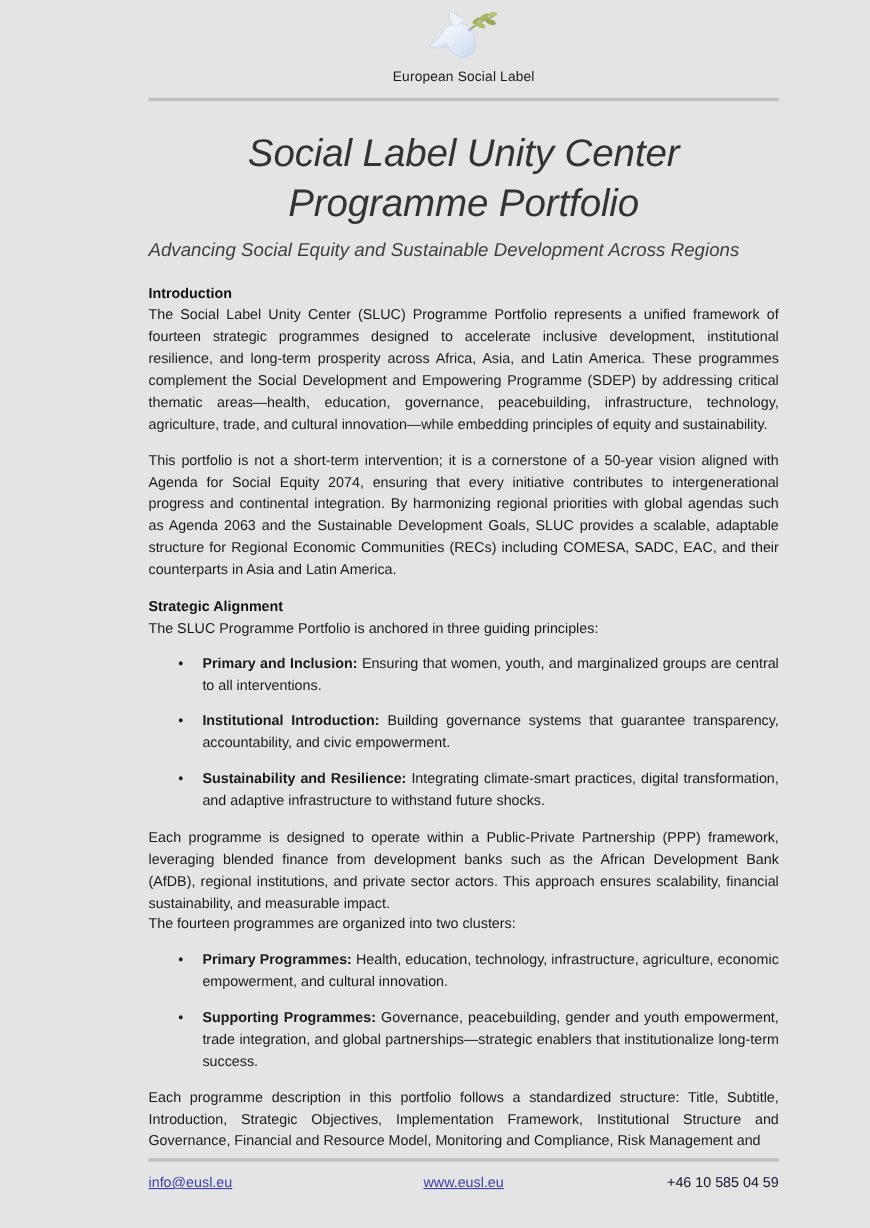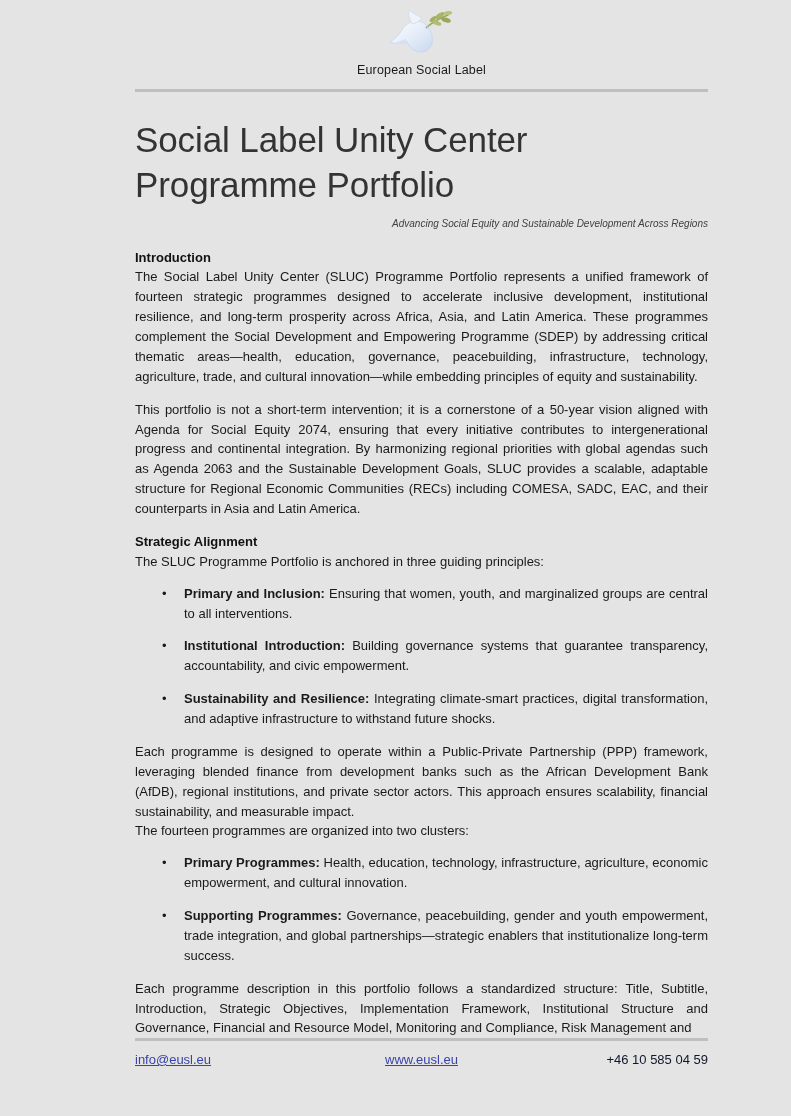--- a/index.html
+++ b/index.html
@@ -48,29 +48,30 @@
     width: 100%;
   }
 
   
   .doc-title {
     margin: 26px 0 0 0;
     font-size: 35px;
     font-weight: 300;
     line-height: 1.28;
     color: #333333;
-    text-align: left;
+    text-align: center;
     letter-spacing: -0.1px;
+    font-style: italic;
   }
   .doc-subtitle {
     margin: 10px 0 0 0;
-    font-size: 10px;
+    font-size: 17px;
     font-style: italic;
     color: #3f3f3f;
-    text-align: right;
+    text-align: left;
   }
 
   
   .content {
     margin-top: 19px;
     font-size: 13px;
     line-height: 1.53;
   }
   .sec-head {
     font-weight: bold;
@@ -111,21 +112,21 @@
     line-height: 1.53;
     color: #1a1a1a;
   }
   .b-label { font-weight: bold; }
 
   
   .doc-footer {
     position: absolute;
     left: 91px;
     right: 91px;
-    bottom: 49px;
+    bottom: 34px;
   }
   .footer-rule {
     height: 3px;
     background: #bfbfbf;
     width: 100%;
   }
   .footer-row {
     display: flex;
     align-items: baseline;
     margin-top: 11px;

